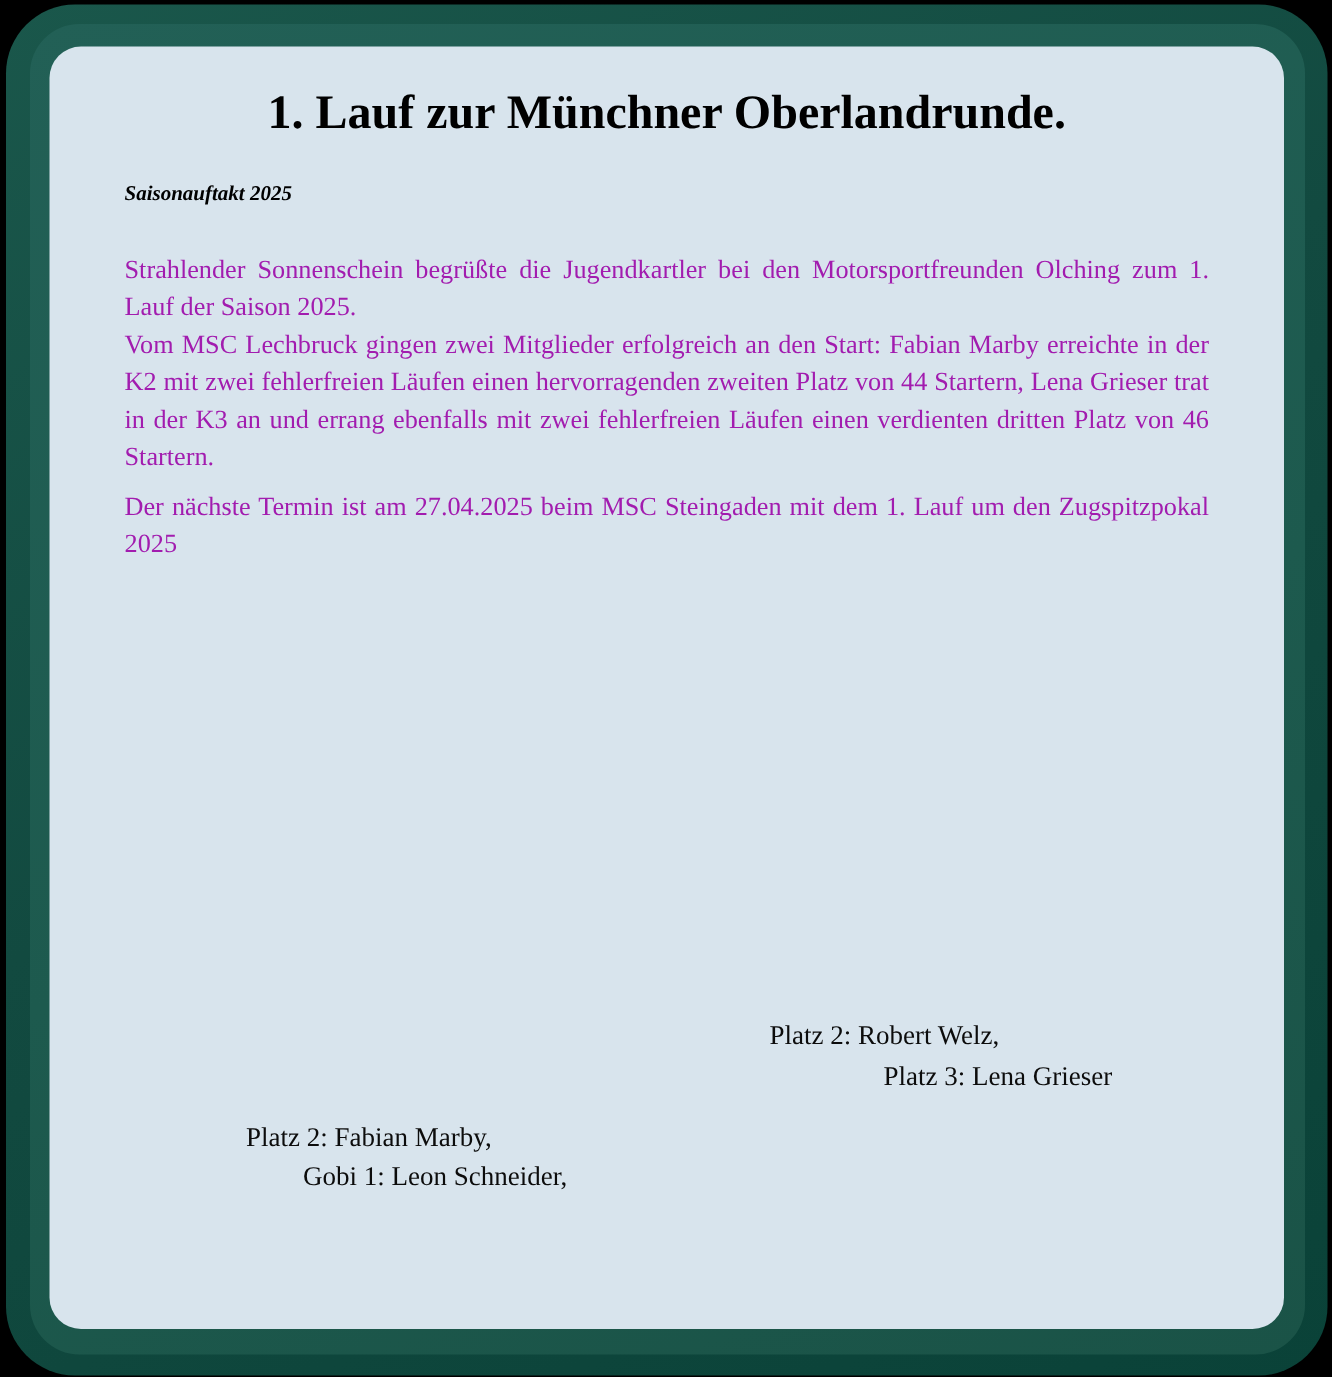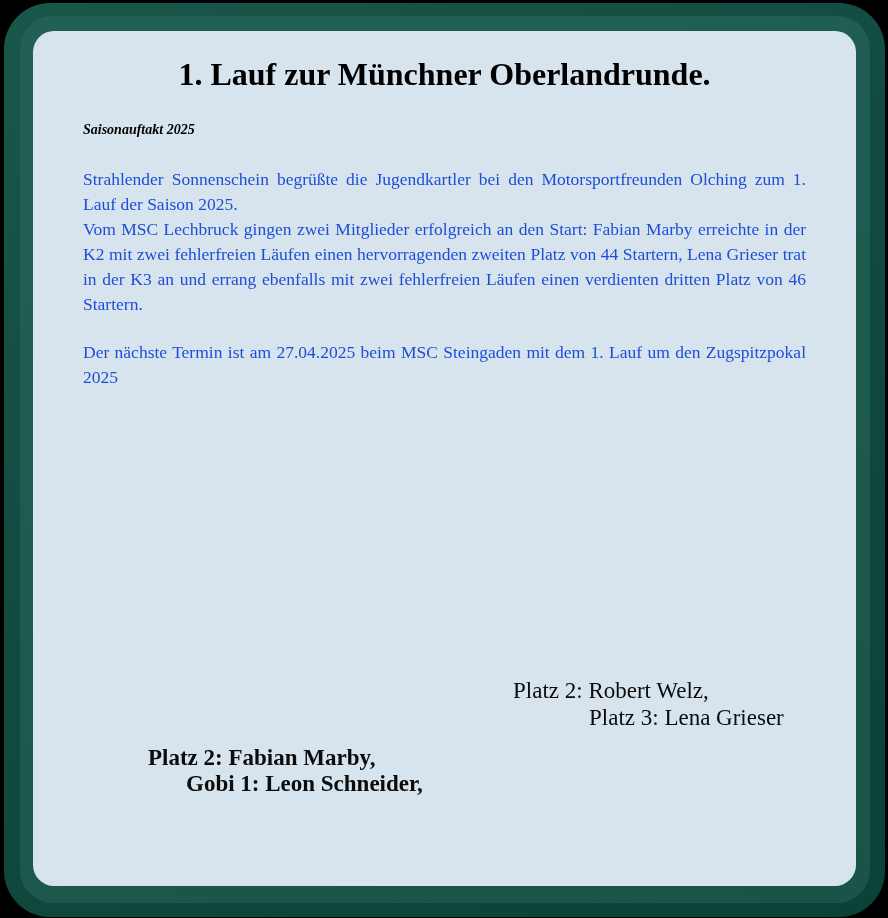--- a/index.html
+++ b/index.html
@@ -46,31 +46,31 @@
     font-weight: bold;
     font-style: italic;
     line-height: 23px;
     color: #000;
   }
   .body-text {
     margin-top: 26px;
     font-size: 17.5px;
     line-height: 25px;
     text-align: justify;
-    color: #1d4ed8;
+    color: #a21caf;
   }
-  .body-text.second { margin-top: 23px; }
+  .body-text.second { margin-top: 8px; }
   .caption-group {
     position: absolute;
-    font-size: 23px;
+    font-size: 18px;
     color: #0c0c0c;
     white-space: nowrap;
   }
   .caption-group.right-group { left: 480px; top: 646px; line-height: 27px; }
-  .caption-group.left-group  { left: 115px; top: 714px; line-height: 26px; font-weight: bold; }
+  .caption-group.left-group  { left: 131px; top: 714px; line-height: 26px; }
   .caption-line.indent-1 { margin-left: 38px; }
   .caption-line.indent-2 { margin-left: 76px; text-align: right; }
   .credits {
     position: absolute;
     left: 50px; right: 50px; top: 851px;
     text-align: center;
     font-size: 18px;
     line-height: 25px;
     color: #0c0c0c;
     padding-left: 34px; 

